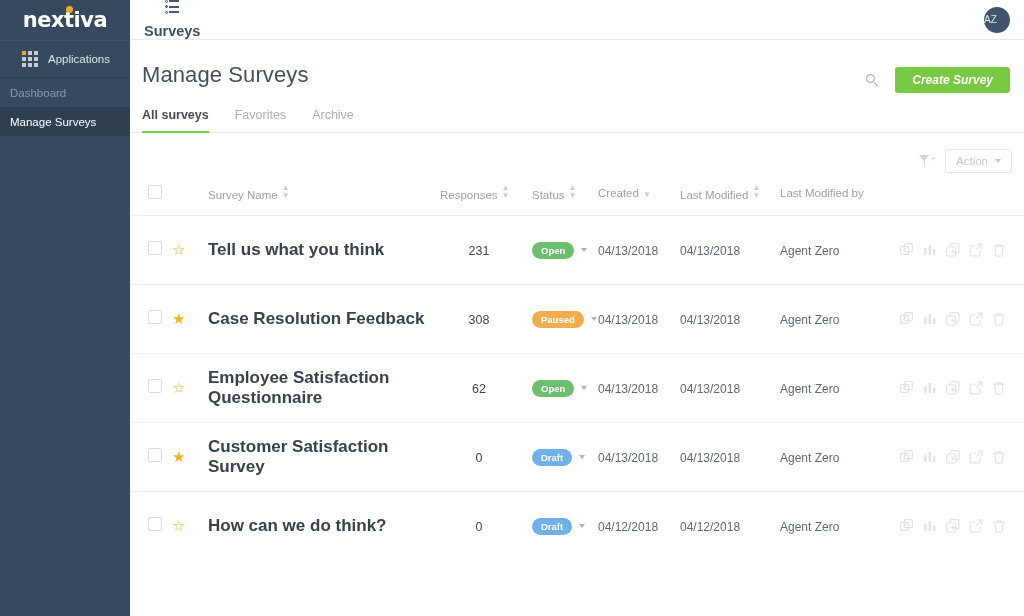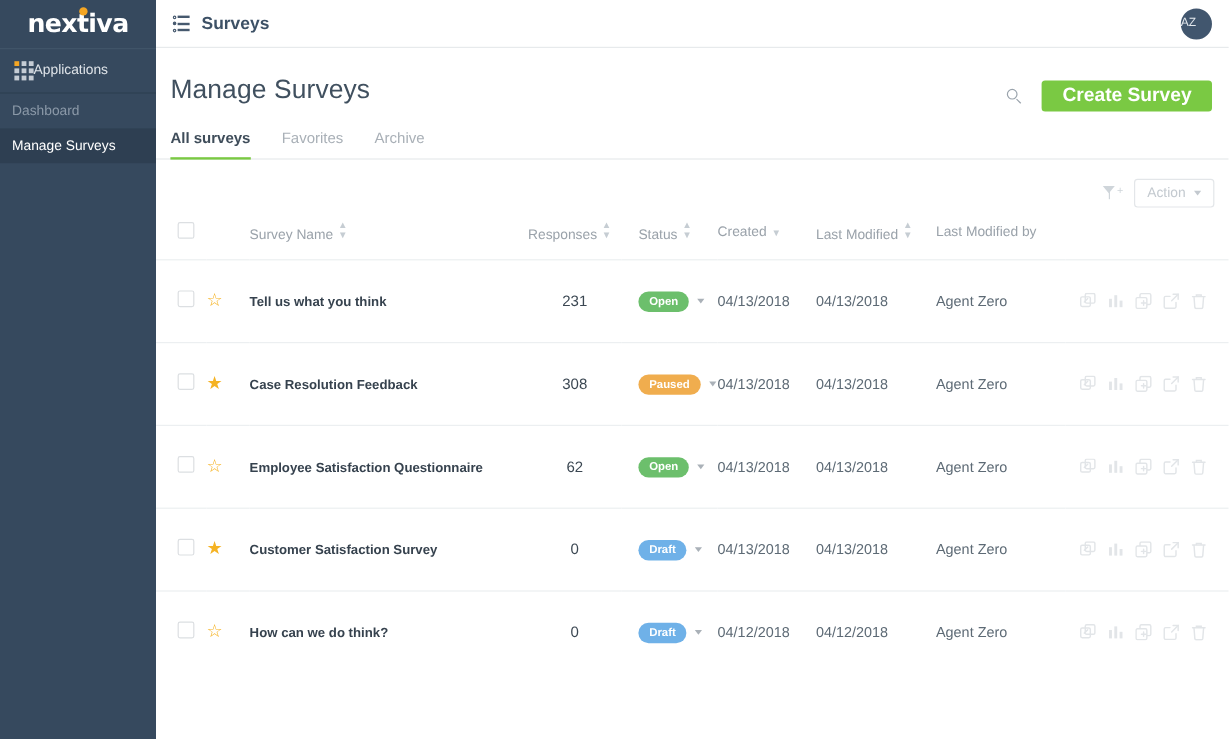--- a/index.html
+++ b/index.html
@@ -25,22 +25,22 @@
     position:relative;
     font-size:21px; font-weight:bold; color:#ffffff;
     letter-spacing:-0.5px; line-height:1;
     font-family:"DejaVu Sans", sans-serif;
   }
   .logo .dot {
     position:absolute; width:7px; height:7px; border-radius:50%;
     background:#f5a623; top:-4px; left:43px;
   }
   .apps-row {
-    height:38px; display:flex; align-items:center; gap:0;
-    padding-left:12px;
+    height:38px; display:flex; align-items:center; gap:10px;
+    padding-left:22px;
     border-top:1px solid #405468; border-bottom:1px solid #2e3f52;
   }
   .grid-icon { display:grid; grid-template-columns:repeat(3,4px); grid-gap:2px; }
   .grid-icon i { display:block; width:4px; height:4px; background:#c5ccd4; }
   .grid-icon i.accent { background:#f5a623; }
   .apps-label { font-size:11.5px; color:#dfe4e9; }
 
   .nav-item {
     height:29px; display:flex; align-items:center; padding-left:10px;
     font-size:11.5px; color:#8b99a8; cursor:pointer;
@@ -48,21 +48,21 @@
   .nav-item.active { color:#ffffff; background:#2e3f52; }
 
   
   .main { flex:1; height:616px; display:flex; flex-direction:column; background:#fff; }
 
   .topbar {
     height:40px; flex:0 0 40px; display:flex; align-items:center;
     border-bottom:1px solid #e7eaec; padding:0 14px 0 14px;
     background:#fff;
   }
-  .topbar-left { display:flex; align-items:center; gap:10px; }
+  .topbar-left { display:flex; align-items:center; gap:10px;flex-direction:column; }
   .survey-icon { width:14px; height:13px; position:relative; }
   .survey-icon .ln { position:absolute; height:2px; background:#46596e; right:0; }
   .survey-icon .ln.a { top:0px;  width:10px; }
   .survey-icon .ln.b { top:5.5px; width:10px; }
   .survey-icon .ln.c { top:11px; width:10px; }
   .survey-icon .bu { position:absolute; left:0; width:3px; height:3px; border:1px solid #46596e; border-radius:50%; }
   .survey-icon .bu.a { top:-0.5px; }
   .survey-icon .bu.b { top:5px; background:#46596e; }
   .survey-icon .bu.c { top:10.5px; }
   .topbar-title { font-size:14.5px; color:#3d5166; font-weight:bold; }
@@ -79,22 +79,22 @@
   .page-head {
     display:flex; align-items:flex-start; padding:22px 14px 0 12px;
   }
   .page-title { font-size:22px; color:#40505f; font-weight:400; letter-spacing:0.1px; }
   .head-spacer { flex:1; }
   .head-actions { display:flex; align-items:center; gap:16px; padding-top:5px; }
   .search-icon { width:13px; height:13px; position:relative; cursor:pointer; }
   .search-icon .circ { position:absolute; top:0; left:0; width:9px; height:9px; border:1.3px solid #9aa3ac; border-radius:50%; }
   .search-icon .hdl { position:absolute; top:8.5px; left:8px; width:5px; height:1.3px; background:#9aa3ac; transform:rotate(45deg); transform-origin:left center; }
   .btn-create {
-    background:#7ac943; color:#fff; font-size:16px; font-weight:bold;
-    border:none; border-radius:3px; height:26px; padding:0 17px; cursor:pointer;
+    background:#7ac943; color:#fff; font-size:12px; font-weight:bold;
+    border:none; border-radius:3px; height:26px; padding:0 17px; cursor:pointer;font-style:italic;
   }
 
   .tabs { display:flex; gap:26px; padding:14px 0 0 12px; border-bottom:1px solid #e7eaec; }
   .tab {
     font-size:12.5px; color:#a9b0b7; padding-bottom:9px; cursor:pointer;
     border-bottom:2.5px solid transparent; position:relative; top:1px;
   }
   .tab.active { color:#3f4d5a; font-weight:bold; border-bottom-color:#7ac943; }
 
   .toolbar { display:flex; align-items:center; justify-content:flex-end; gap:12px; padding:12px 12px 0 0; height:44px; }
@@ -133,21 +133,21 @@
 
   .sort { display:inline-block; margin-left:4px; position:relative; top:-1px; color:#c6cdd3; font-size:8px; line-height:8px; }
   .sort .up, .sort .dn { display:block; }
 
   .cbox {
     width:14px; height:14px; border:1px solid #dcdfe2; border-radius:2px;
     background:#fff; cursor:pointer; display:inline-block;
   }
   .star { font-size:15px; line-height:15px; color:#f5b324; cursor:pointer; display:inline-block; }
   .star.empty { color:#f5b324; }
-  .sname { font-size:11px; color:#36424e; font-weight:bold; cursor:pointer; }
+  .sname { font-size:17px; color:#36424e; font-weight:bold; cursor:pointer; }
   .resp { font-size:12.5px; color:#3b4752; }
   .date { font-size:12px; color:#5d6a75; }
   .modby { font-size:12px; color:#5d6a75; }
 
   .status-cell { display:flex; align-items:center; gap:7px; }
   .badge {
     color:#fff; font-size:9.5px; font-weight:bold; border-radius:10px;
     padding:3px 9px; line-height:11px; display:inline-block; cursor:pointer;
   }
   .badge-caret { width:0; height:0; border-left:3.5px solid transparent; border-right:3.5px solid transparent; border-top:4px solid #aab1b8; cursor:pointer; }

